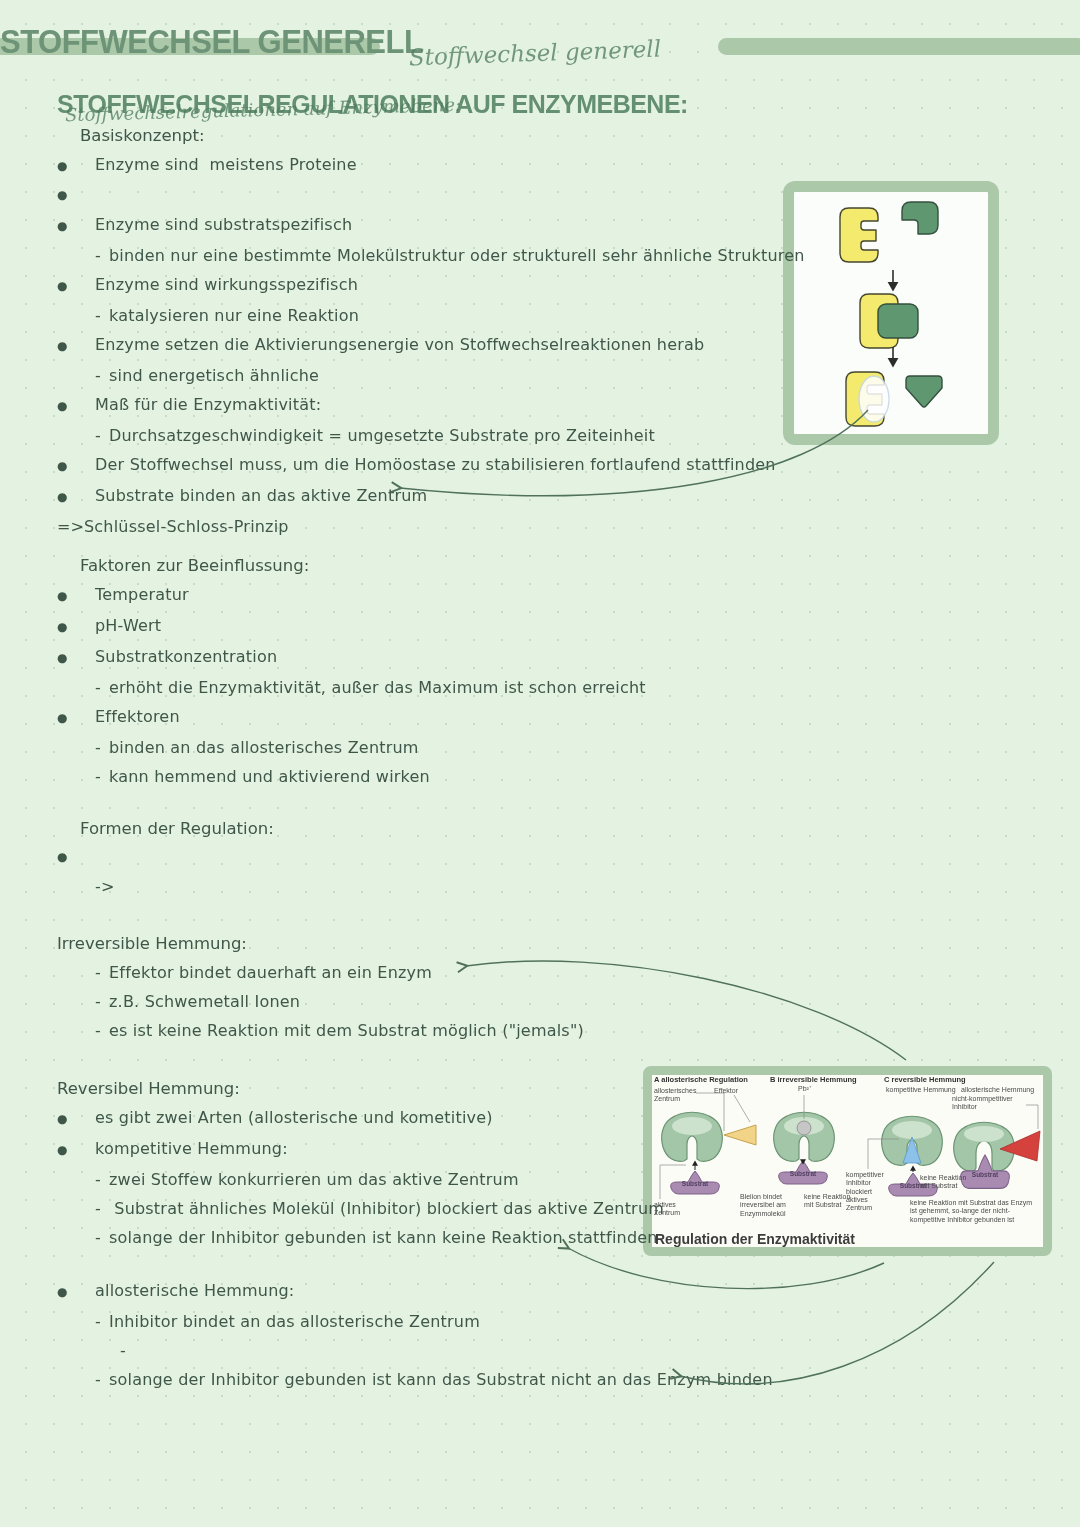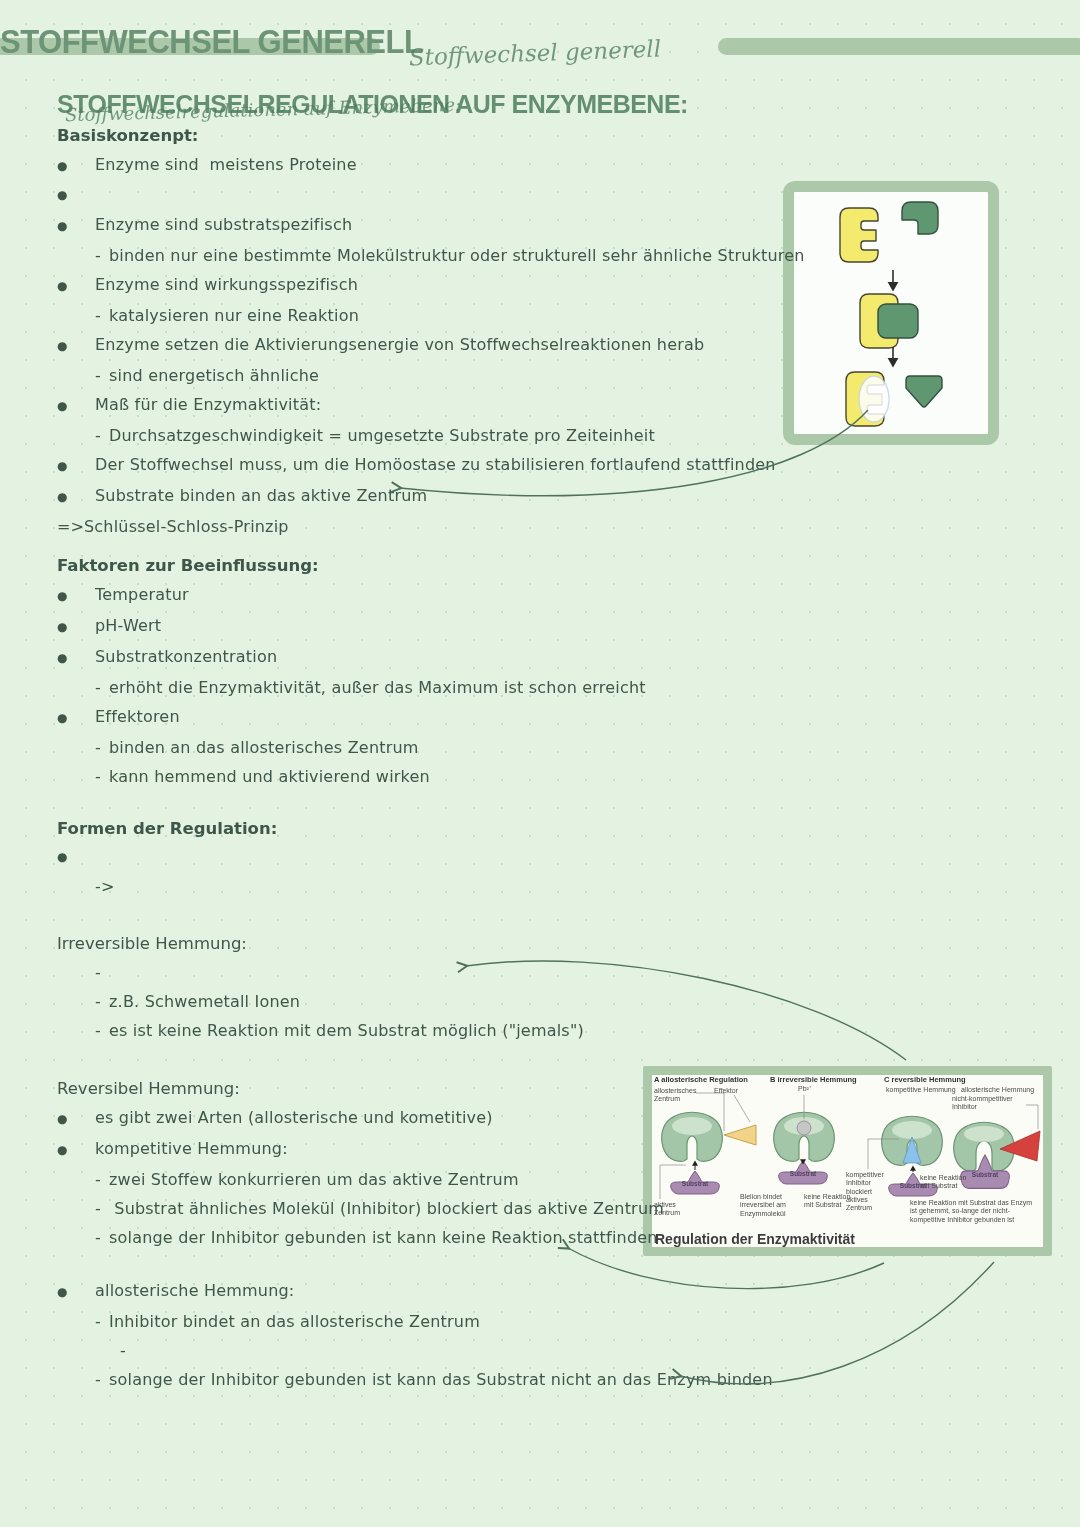--- a/index.html
+++ b/index.html
@@ -24,38 +24,38 @@
   }
   .title-script{left:50%; top:16px; transform:translateX(-52%) rotate(-2deg); font-size:23px;}
   .h2-wrap{position:absolute; top:90px; left:57px; z-index:2;}
   .h2-main{
     font-family:"Liberation Sans",sans-serif; font-weight:bold; font-size:25px;
     letter-spacing:-0.5px; color:#649071; display:inline-block; transform:scaleY(1.05);
   }
   .h2-script{left:8px; top:9px; transform:rotate(-1.5deg); font-size:18px;}
   .sec{position:absolute; left:0; width:1080px; z-index:2;}
   .sec-h{line-height:29px; padding-left:57px; font-size:16.5px; white-space:nowrap;}
-  .h-bold{font-weight:bold;}
+  .h-bold{font-weight:normal;margin-left:23px;}
   .ln{display:flex; align-items:baseline; line-height:29px; font-size:16px; letter-spacing:.2px; white-space:nowrap;}
   .ln .mk{flex:none;}
   .ln .tx{white-space:pre;}
   .k-bullet{padding-left:57px;} .k-bullet .mk{width:38px; font-size:12px;}
   .k-dash{padding-left:95px;}  .k-dash .mk{width:14px;}
   .k-dash2{padding-left:120px;}.k-dash2 .mk{width:14px;}
   .k-fat{padding-left:57px;}   .k-fat .mk{width:27px;}
   .k-thin{padding-left:95px;}  .k-thin .mk{width:25px;}
   
   .frame1{
     position:absolute; left:783px; top:181px; width:194px; height:242px;
     border:11px solid #abc8a9; border-radius:12px; background:#fbfdfb; z-index:1;
   }
   
   .frame2{
     position:absolute; left:643px; top:1066px; width:391px; height:172px;
-    border:9px solid #abc8a9; border-radius:2px; background:#fcfcf7; z-index:1;
+    border:9px solid #abc8a9; border-radius:8px; background:#fcfcf7; z-index:1;
   }
   .frame2 svg{position:absolute; left:0; top:0;}
   .flab{position:absolute; font-family:"Liberation Sans",sans-serif; font-size:7px; line-height:1.18; color:#4a4a4a; z-index:2;}
   .flab.fb{font-weight:bold; color:#313131; font-size:7.5px;}
   .fcap{font-weight:bold; font-size:14px; color:#3c3c3c;}
   .fsub{font-weight:bold; font-size:6.5px; color:#534060; text-align:center;}
   .arrows{position:absolute; left:0; top:0; z-index:5; pointer-events:none;}
 </style>
 </head>
 <body>
@@ -176,20 +176,21 @@
           <span class="mk">-&gt;</span>
         </div>
       </div>
   </section>
 
   <section class="sec" style="top:929px">
     <div class="sec-h">Irreversible Hemmung:</div>
     <div>
         <div class="ln k-dash">
           <span class="mk">-</span>
+          <span class="tx">Effektor bindet dauerhaft an ein Enzym</span>
         </div>
         <div class="ln k-dash">
           <span class="mk">-</span>
           <span class="tx">z.B. Schwemetall Ionen</span>
         </div>
         <div class="ln k-dash">
           <span class="mk">-</span>
           <span class="tx">es ist keine Reaktion mit dem Substrat möglich ("jemals")</span>
         </div>
       </div>

